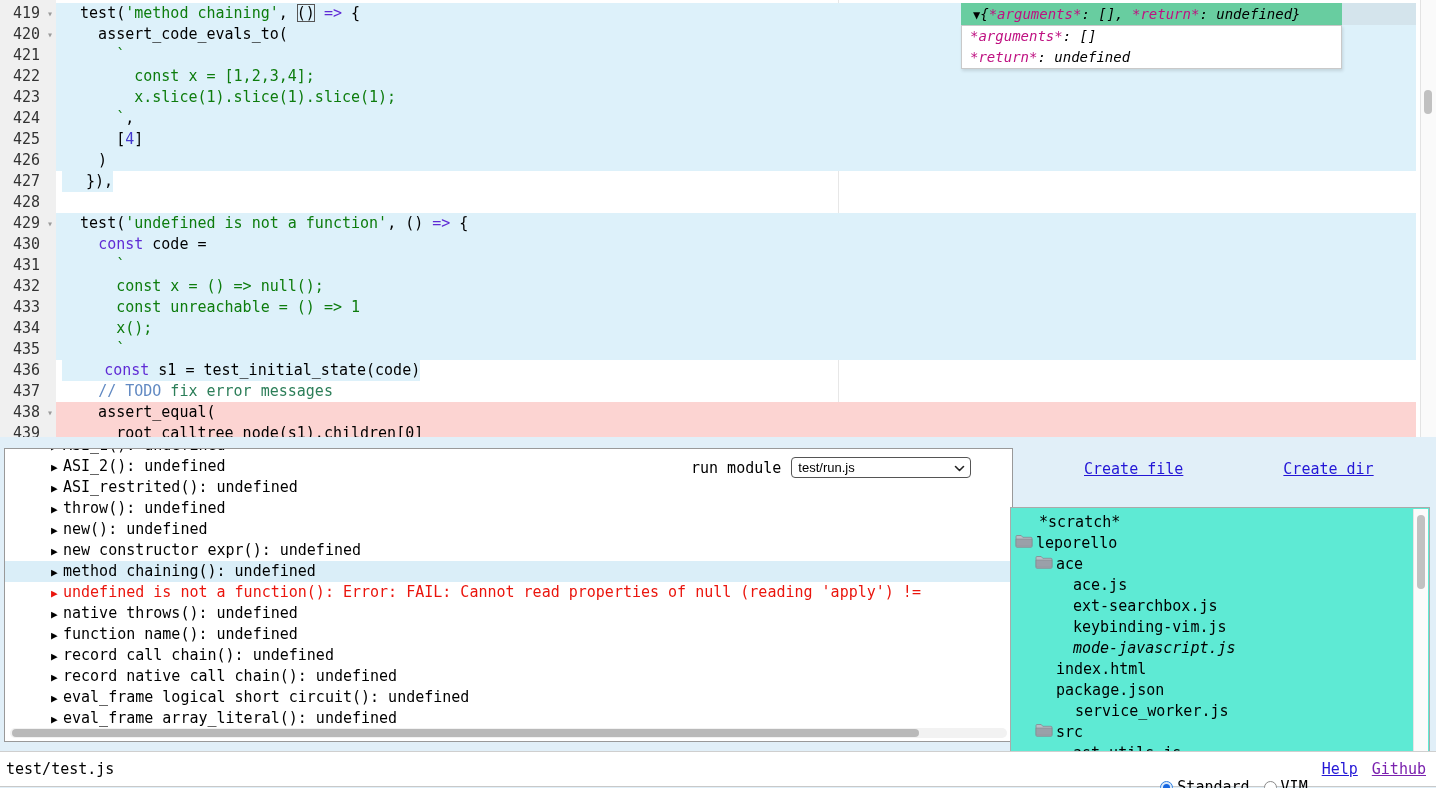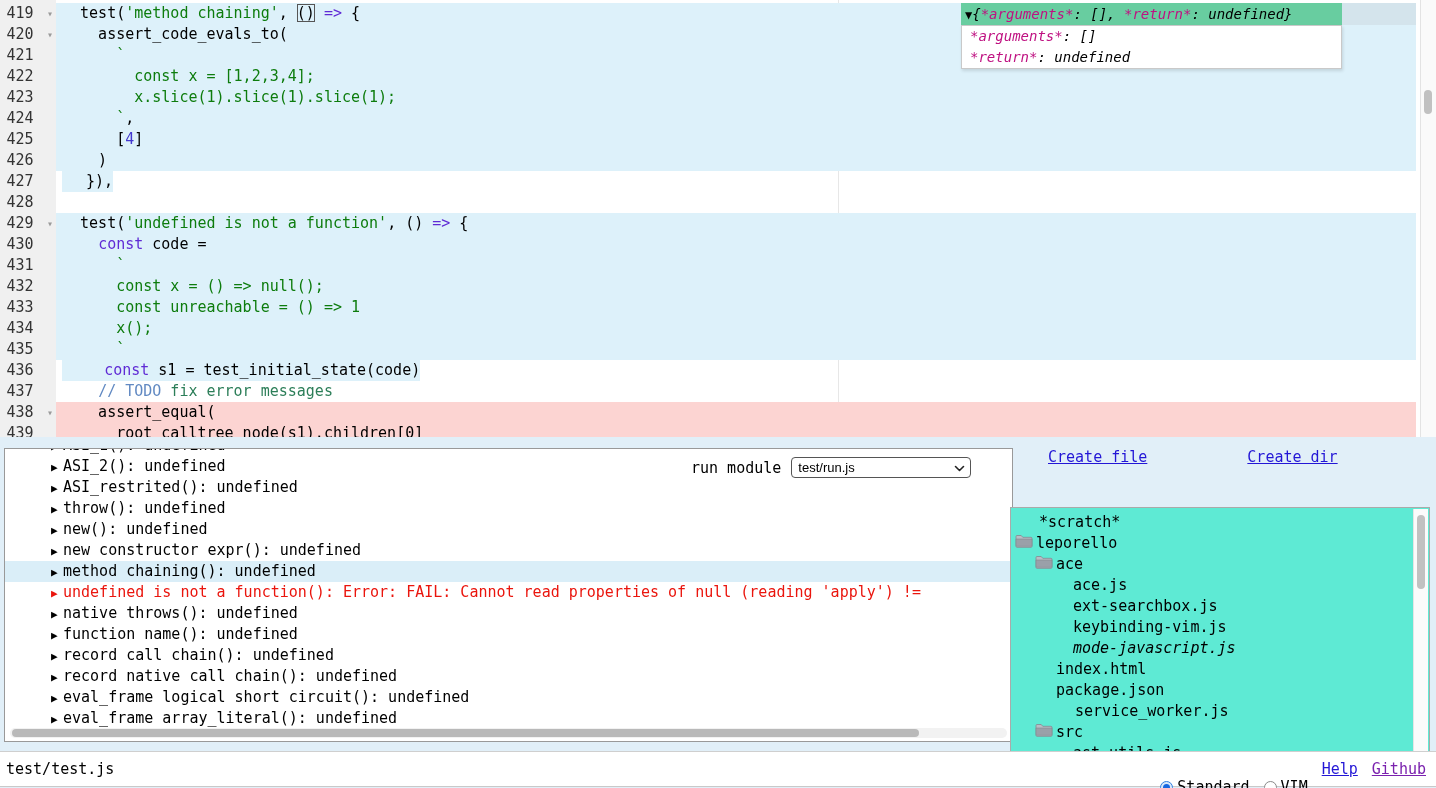--- a/index.html
+++ b/index.html
@@ -2,61 +2,61 @@
 <html><head>
 <meta charset="utf-8">
 <style>
   html,body{margin:0;padding:0;}
   .page{position:relative;width:1436px;height:788px;background:#e1eff8;
         font-family:"DejaVu Sans Mono",monospace;overflow:hidden;color:#000;}
   
   .editor{position:absolute;left:0;top:0;width:1436px;height:437px;background:#fff;overflow:hidden;}
   .print-margin{position:absolute;left:838px;top:0;width:1px;height:437px;background:#e7e7e7;z-index:1;}
   .gutter{position:absolute;left:0;top:0;width:56px;height:437px;background:#f0f0f0;z-index:3;padding-top:3px;box-sizing:border-box;}
-  .gutter-row{position:relative;height:21px;line-height:21px;font-size:15px;color:#333;text-align:center;padding-right:16px;}
+  .gutter-row{position:relative;height:21px;line-height:21px;font-size:15px;color:#333;text-align:right;padding-right:16px;}
   .fold-arrow{position:absolute;right:3px;top:0;color:#9b9b9b;font-size:10px;line-height:21px;}
   .code-area{position:absolute;left:56px;top:3px;right:20px;z-index:2;}
   .code-row{position:relative;height:21px;line-height:21px;font-size:15px;white-space:pre;}
   .code-row.hl-blue{background:#ddf1fa;}
   .code-row.hl-pink{background:#fcd4d2;}
   .text-hl{background:#ddf1fa;display:inline-block;height:21px;}
   .code-row,.text-hl{padding-left:6px;box-sizing:border-box;}
   .tk-s{color:#0d7c0d;}
   .tk-k{color:#5f2bd5;}
   .tk-n{color:#4338d0;}
   .tk-ct{color:#6189c2;}
   .tk-c{color:#2c7e58;}
   .tk-bx{outline:1px solid #555;outline-offset:-1px;}
   .row419-strip{position:absolute;left:1341px;top:3px;width:75px;height:22px;background:#d4e4ec;z-index:4;}
   .ed-scrollbar{position:absolute;right:0;top:0;width:15px;height:437px;background:#fafafa;border-left:1px solid #e3e3e3;z-index:6;}
   .ed-thumb{position:absolute;left:3px;top:90px;width:8px;height:24px;background:#c1c1c1;border-radius:4px;}
   
   .tooltip{position:absolute;left:961px;top:3px;width:381px;z-index:10;font-size:14px;font-style:italic;}
-  .tt-header{height:22px;line-height:22px;background:#68cda0;white-space:pre;padding-left:4px;box-sizing:border-box;}
+  .tt-header{height:22px;line-height:22px;background:#68cda0;white-space:pre;padding-left:12px;box-sizing:border-box;}
   .tt-arrow{font-style:normal;font-size:12px;}
   .tt-body{background:#fff;border:1px solid #c9c9c9;box-shadow:1px 2px 3px rgba(0,0,0,.12);}
   .tt-row{height:21px;line-height:21px;white-space:pre;padding-left:8px;}
   .tk-key{color:#bf1181;}
   
   .output{position:absolute;left:4px;top:448px;width:1009px;height:294px;background:#fff;border:1px solid #999;box-sizing:border-box;overflow:hidden;}
   .out-rows{margin-top:-14px;}
   .out-row{height:21px;line-height:21px;font-size:15px;white-space:pre;padding-left:46px;color:#000;}
   .out-row .tri{font-size:11px;display:inline-block;width:12px;}
   .out-row.sel{background:#daeef8;}
   .out-row.err{color:#ea150d;}
   .h-scrollbar{position:absolute;left:5px;right:5px;bottom:3px;height:10px;background:#f2f2f2;border-radius:5px;}
   .h-thumb{position:absolute;left:2px;top:1px;height:8px;width:91%;background:#b9b9b9;border-radius:4px;}
   .run-module{position:absolute;top:8px;left:686px;display:flex;align-items:center;gap:10px;}
   .run-label{font-size:15px;white-space:pre;}
   .select{width:180px;height:21px;border:1.5px solid #555;border-radius:4px;background:#fff;
           font-family:"Liberation Sans",sans-serif;font-size:13px;line-height:19px;
           padding:0 20px 0 6px;box-sizing:border-box;position:relative;}
   .select svg{position:absolute;right:5px;top:5px;}
   
-  .tree-header{position:absolute;left:974px;top:448px;width:420px;height:30px;display:flex;align-items:flex-start;}
+  .tree-header{position:absolute;left:1010px;top:448px;width:420px;height:30px;display:flex;align-items:flex-end;}
   .tree-link{font-size:15px;text-decoration:underline;color:#2316d6;cursor:pointer;}
   .tree-link.cf{margin-left:74px;}
   .tree-link.cd{margin-left:100px;}
   .tree{position:absolute;left:1010px;top:507px;width:420px;height:263px;background:#5eead4;border:1px solid #aaa;box-sizing:border-box;overflow:hidden;padding-top:4px;}
   .tree-row{height:21px;line-height:21px;font-size:15px;white-space:pre;display:flex;align-items:center;}
   .tree-row .ficon{display:inline-block;margin-right:3px;flex:0 0 auto;}
   .tree-scrollbar{position:absolute;right:1px;top:1px;width:14px;height:259px;background:#fbfbfb;border-left:1px solid #e5e5e5;}
   .tree-thumb{position:absolute;left:3px;top:6px;width:8px;height:74px;background:#c1c1c1;border-radius:4px;}
   
   .statusbar{position:absolute;left:0;top:751px;width:1436px;height:36px;background:#fff;

